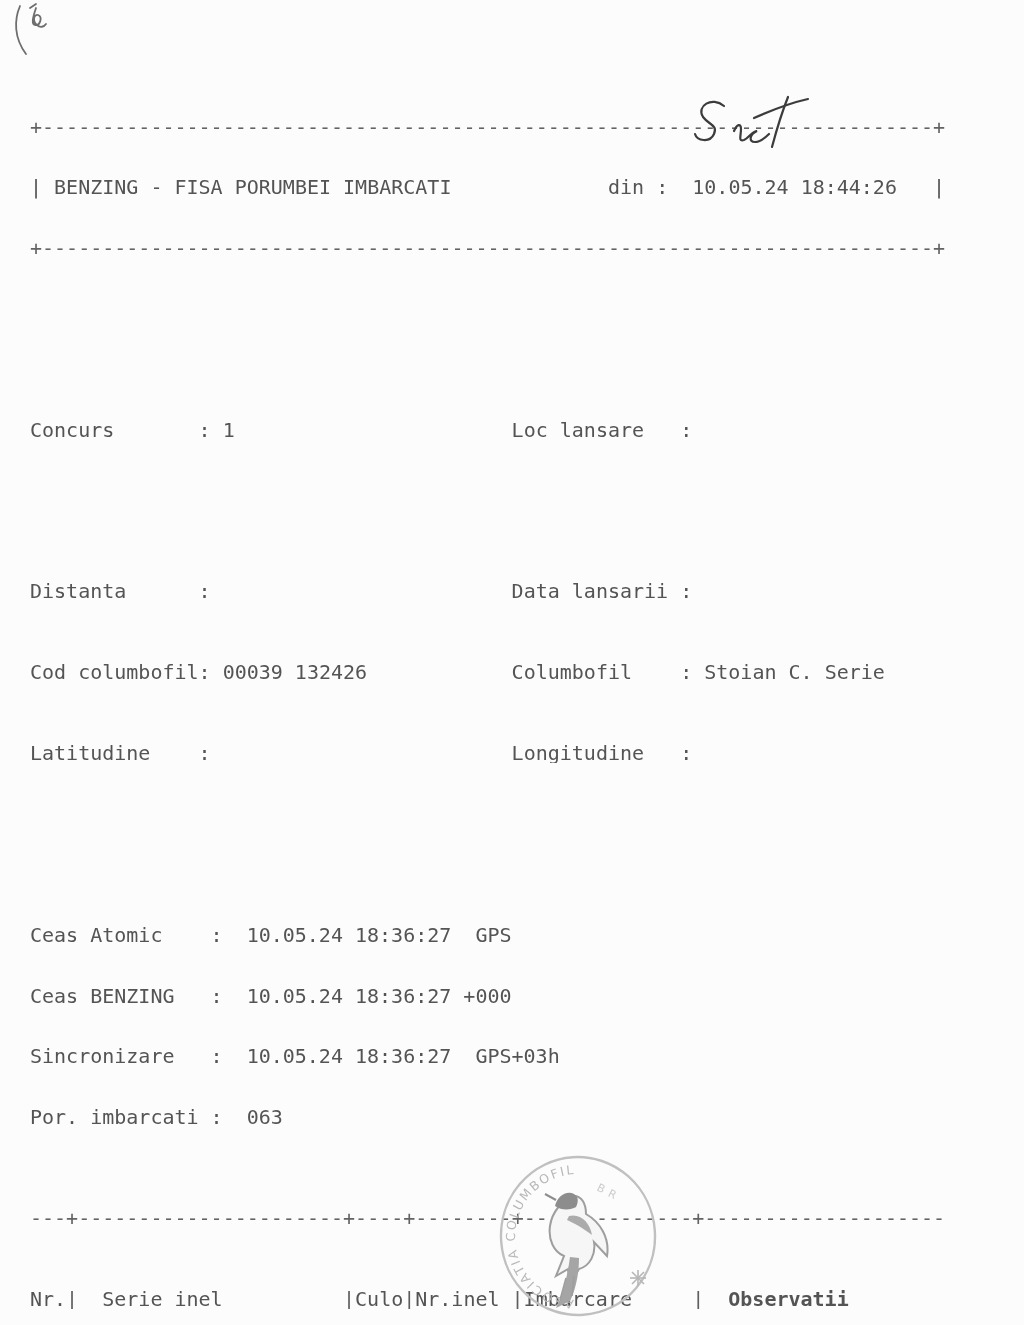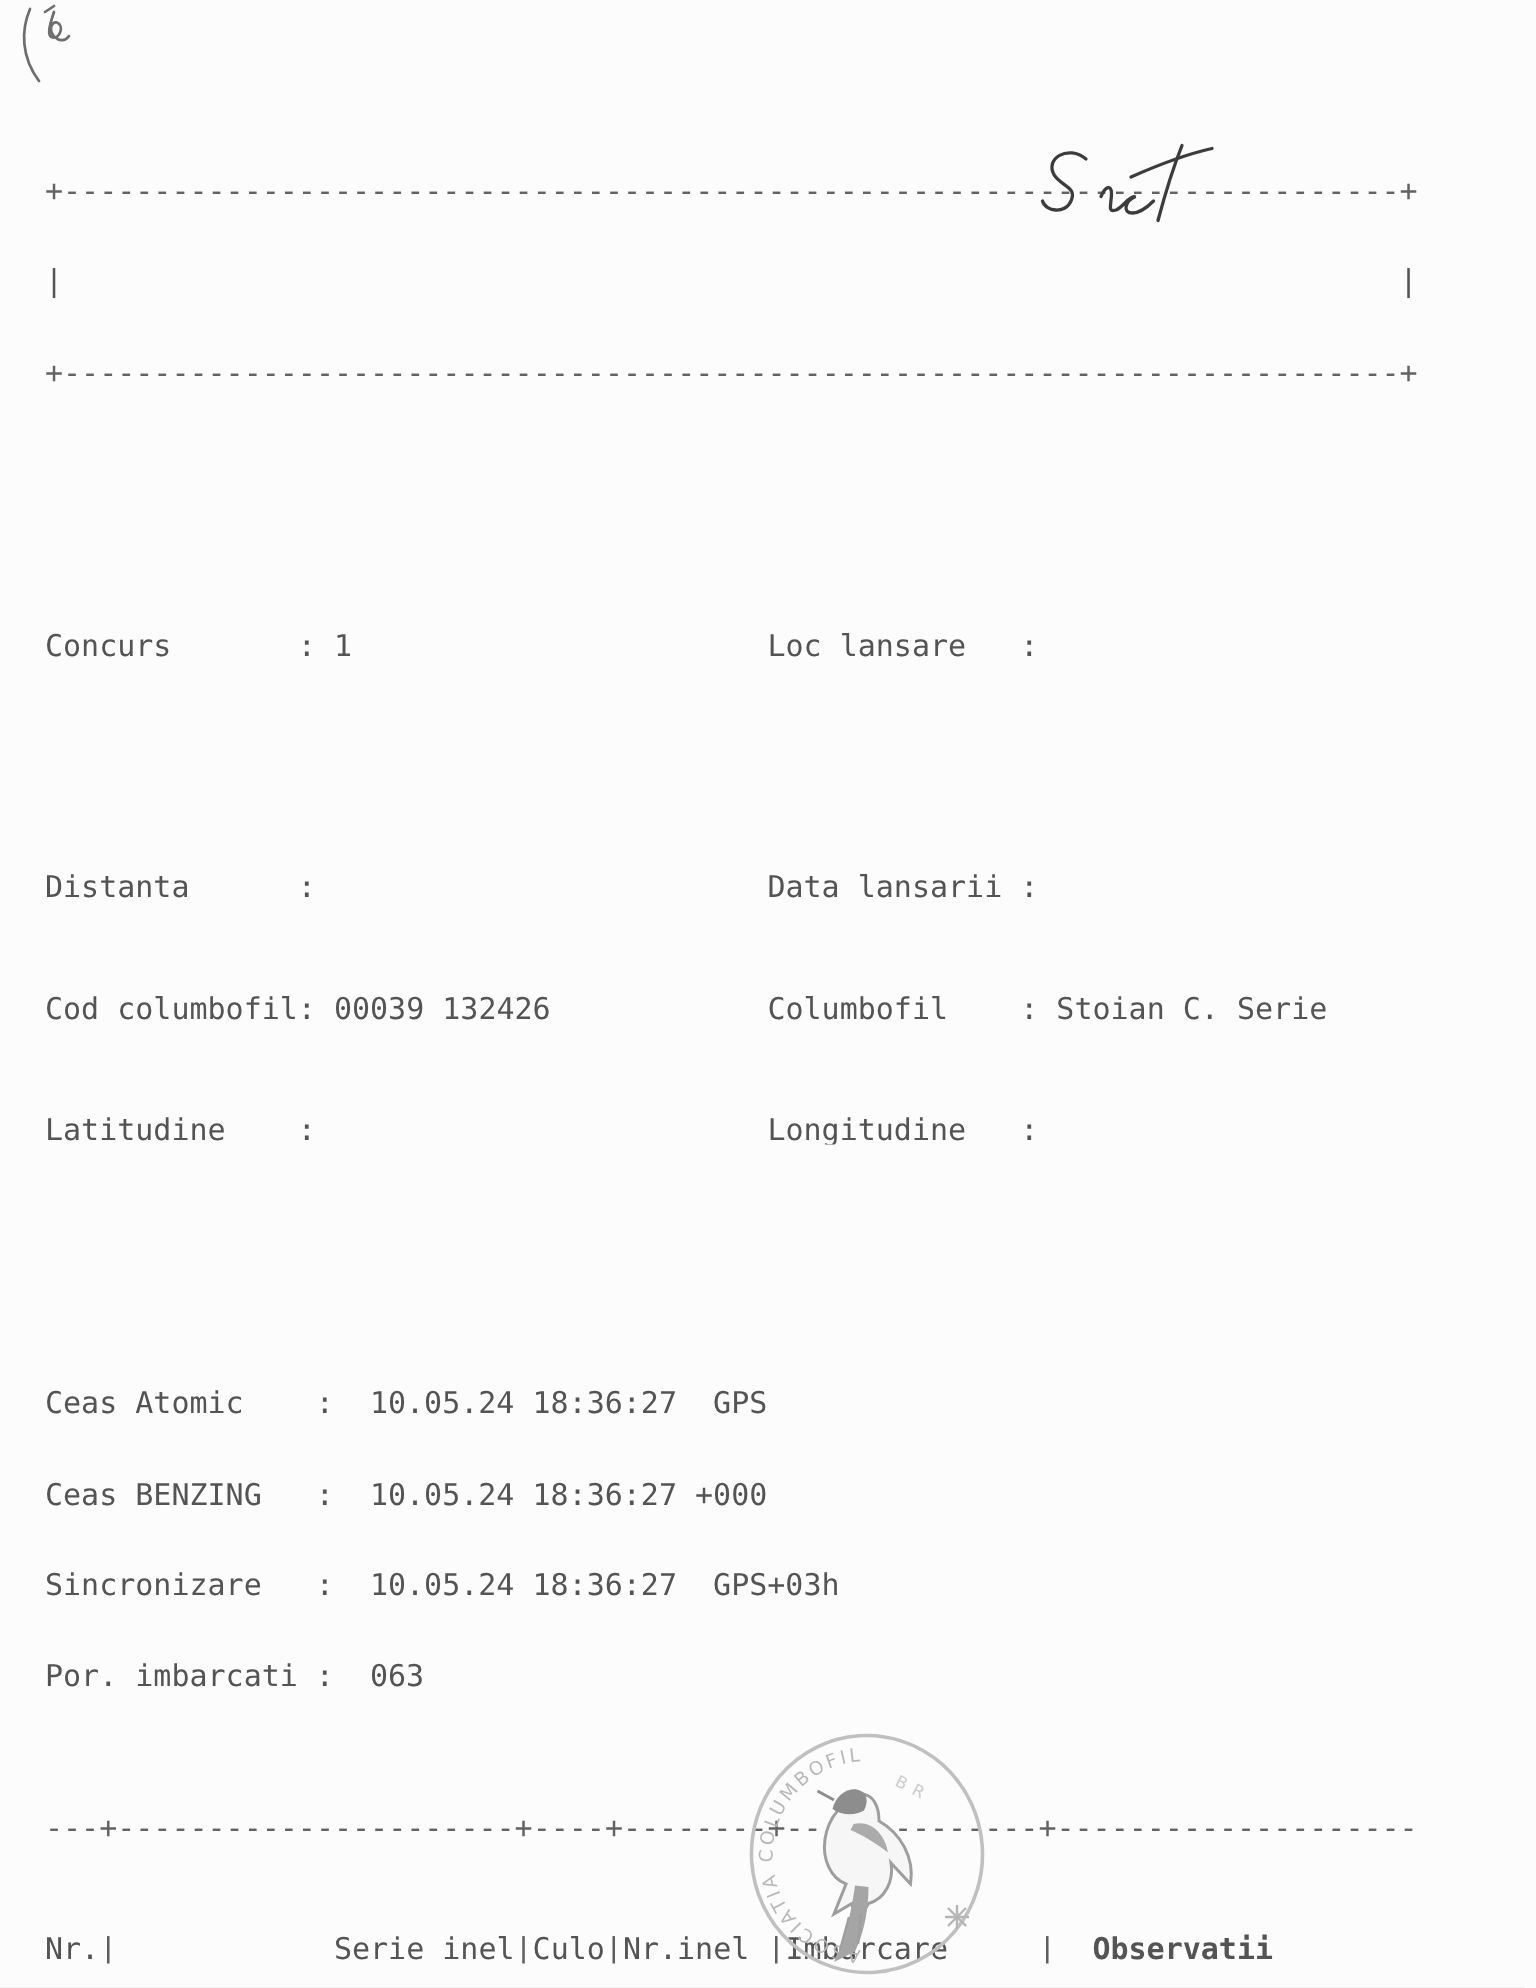--- a/index.html
+++ b/index.html
@@ -21,40 +21,40 @@
   .iline,.cline{display:flex;gap:12px;}
   .ipair{display:flex;}
   .ipair.left-col{width:39ch;}
   .ilabel{width:14ch;overflow:hidden;flex:none;}
   .icolon{width:1ch;flex:none;}
   .ival{padding-left:1ch;}
   .trow,.hrow{display:flex;}
   .cell{flex:none;overflow:hidden;box-sizing:border-box;}
   .c-nr{width:3ch;}
   .vsep{width:1ch;color:#5e5e5e;}
-  .h-serie{width:22ch;padding-left:2ch;text-align:right;}
+  .h-serie{width:22ch;padding-left:2ch;}
   .h-culo{width:4ch;}
   .h-senzor{width:8ch;}
   .h-imb{width:14ch;}
   .h-obs{width:20ch;padding-left:2ch;font-weight:bold;}
   .hand-svg{position:absolute;left:690px;top:92px;}
   .corner-svg{position:absolute;left:6px;top:2px;}
   .stamp-svg{position:absolute;left:486px;top:1150px;}
 </style>
 </head>
 <body>
 
 <div class="page">
 
   <div class="doc">
 
     
     <div class="boxline">+--------------------------------------------------------------------------+</div>
     <div class="titleline">
-      <span>|</span><span class="tl-spacer"></span><span class="tl-endpad"></span><span>|</span>
+      <span>|</span><span class="tl-title">BENZING - FISA PORUMBEI IMBARCATI</span><span class="tl-spacer"></span><span>din :  10.05.24 18:44:26</span><span class="tl-endpad"></span><span>|</span>
     </div>
     <div class="boxline">+--------------------------------------------------------------------------+</div>
 
     <div class="gap"></div>
 
     
     <div class="iline">
       <div class="ipair left-col">
         <span class="ilabel">Concurs</span><span class="icolon">:</span><span class="ival">1</span>
       </div>

